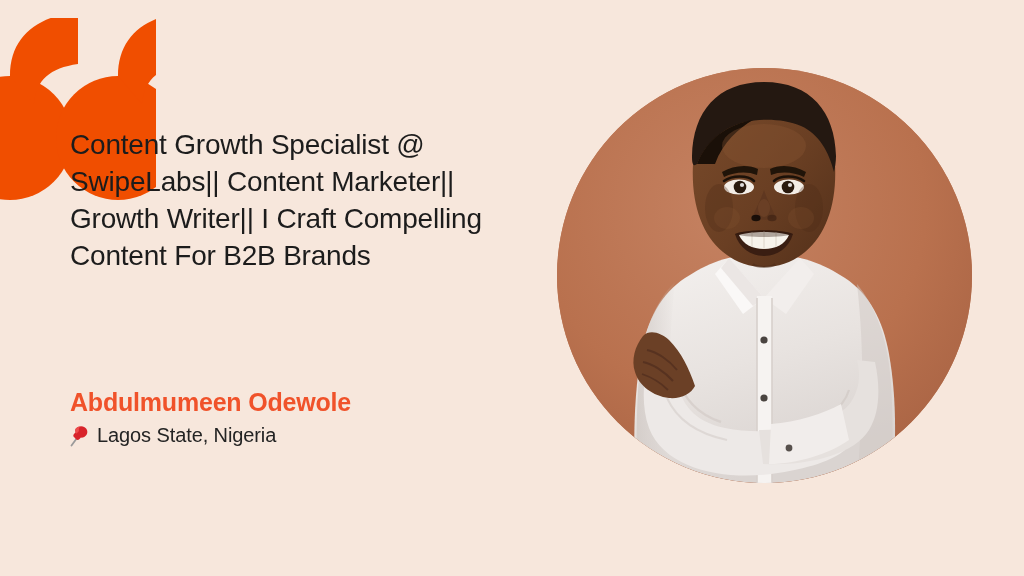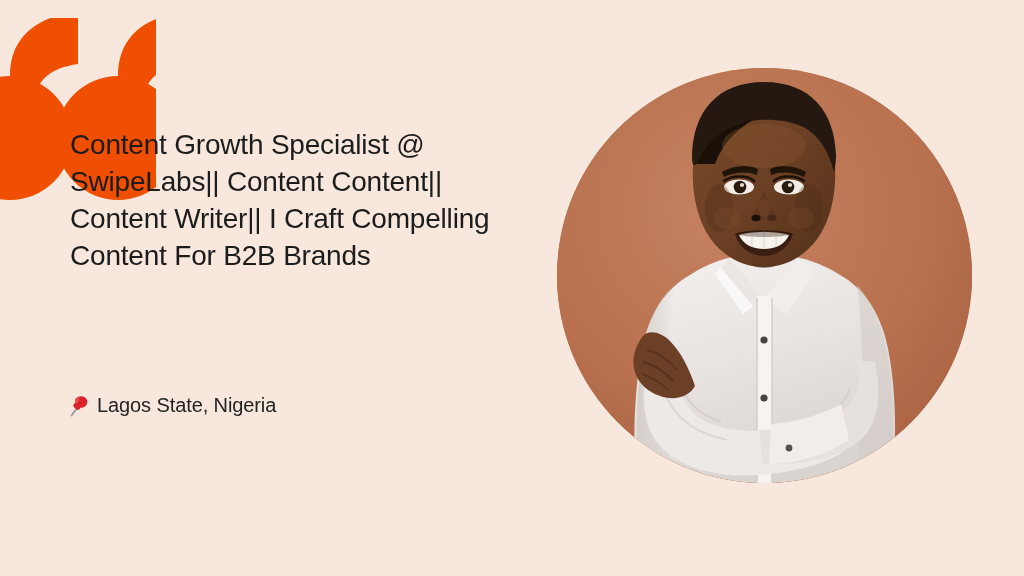--- a/index.html
+++ b/index.html
@@ -108,24 +108,25 @@
         <circle cx="44" cy="120" r="62"></circle>
         <path d="M44 58 C44 18 72 -2 112 -6 L112 46 C84 50 70 62 68 86 Z"></path>
 
         <circle cx="152" cy="120" r="62"></circle>
         <path d="M152 58 C152 18 180 -2 220 -6 L220 46 C192 50 178 62 176 86 Z"></path>
       </g>
     </svg>
   </div>
 
   <div class="text-col">
-    <p class="headline">Content Growth Specialist @ SwipeLabs|| Content Content|| Content Writer|| I Craft Compelling Content For B2B Brands</p>
+    <p class="headline">Content Growth Specialist @ SwipeLabs|| Content Marketer|| Growth Writer|| I Craft Compelling Content For B2B Brands</p>
   </div>
 
   <div class="identity">
+    <p class="person-name">Abdulmumeen Odewole</p>
     <div class="location-row">
       <svg class="pin-icon" viewBox="0 0 20 22" aria-hidden="true">
         <line x1="7" y1="13" x2="1.5" y2="20.5" stroke="#9A9A9A" stroke-width="1.8" stroke-linecap="round"></line>
         <path d="M6.0 3.3 C8.2 1.0 12.0 0.6 14.6 2.2 C17.4 3.9 18.2 7.4 16.4 10.0 C15.2 11.8 13.0 12.8 10.9 12.6 L9.3 14.2 C8.4 15.1 7.0 15.1 6.1 14.2 L4.0 12.1 C3.1 11.2 3.1 9.8 4.0 8.9 L5.6 7.3 C5.0 5.9 5.1 4.3 6.0 3.3 Z" fill="#D8232A"></path>
         <path d="M6.0 3.3 C7.0 2.3 8.4 1.7 9.8 1.7 C8.9 3.0 8.6 4.6 9.0 6.1 L6.4 8.7 C5.5 7.0 5.2 4.6 6.0 3.3 Z" fill="#EE4B4B"></path>
       </svg>
       <span class="location-text">Lagos State, Nigeria</span>
     </div>
   </div>
 

